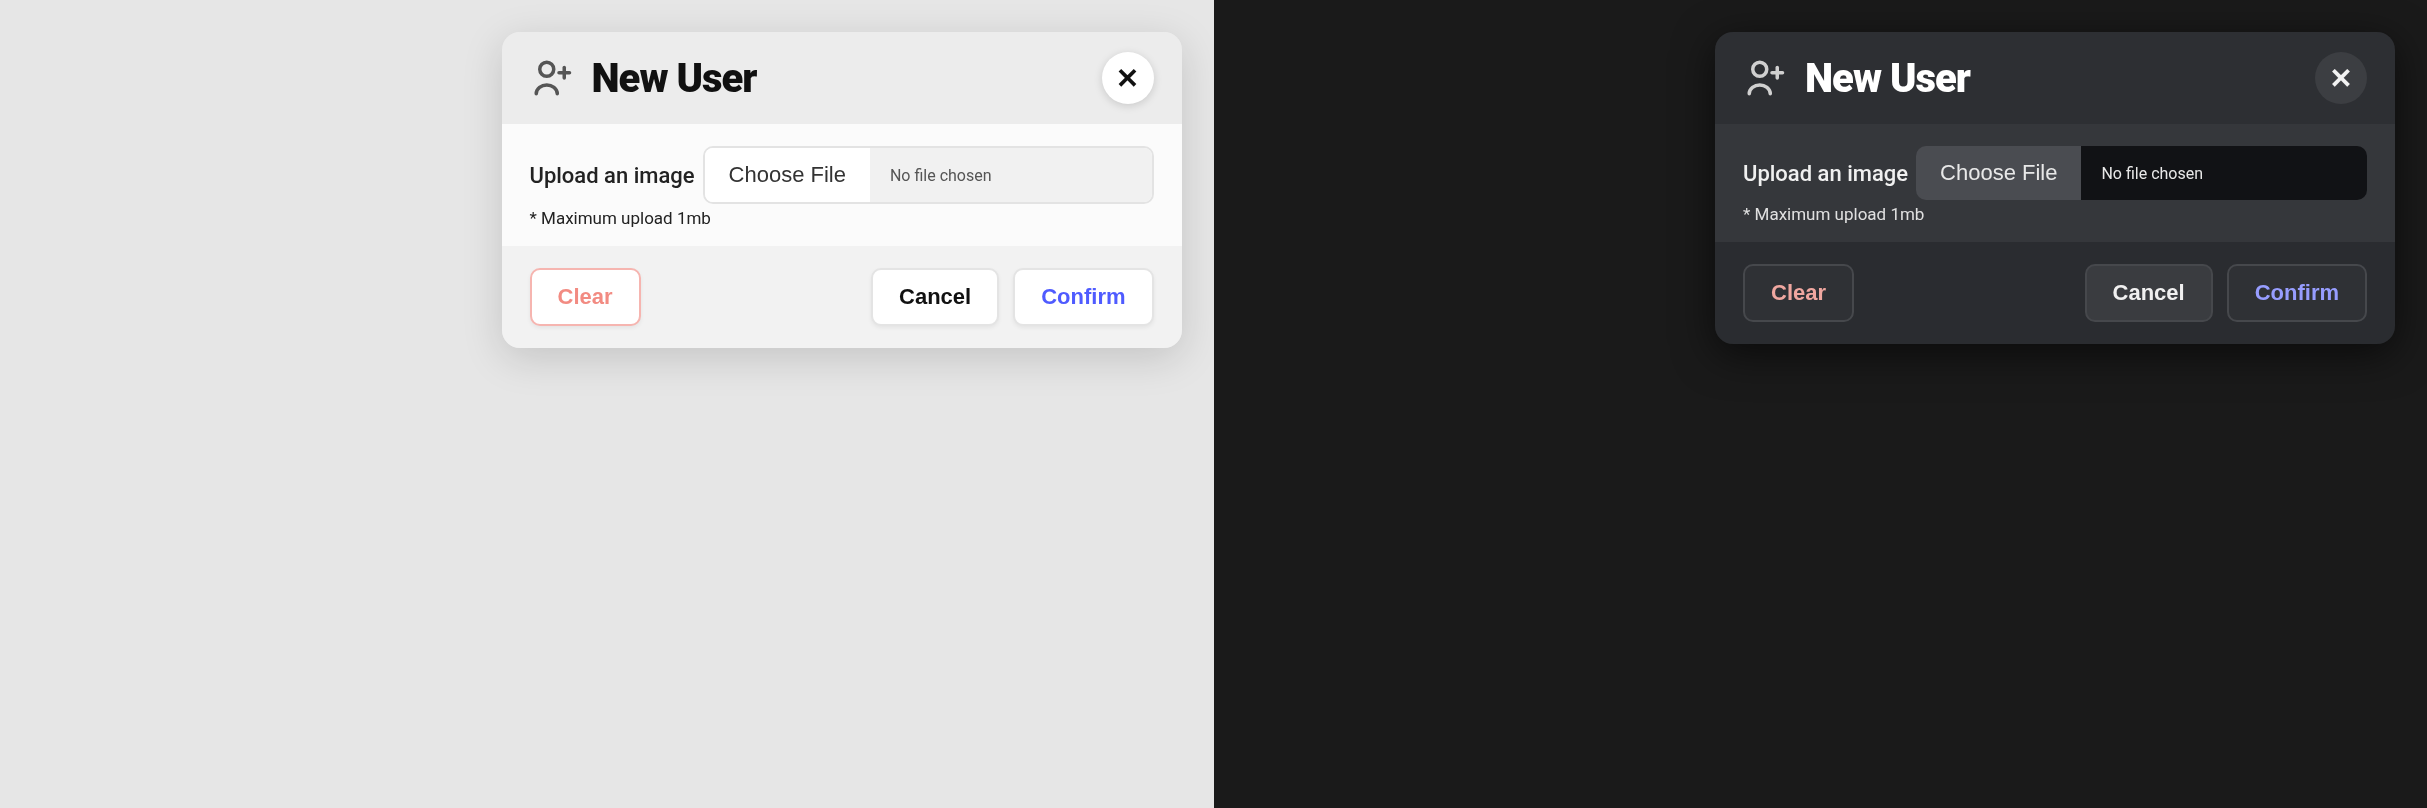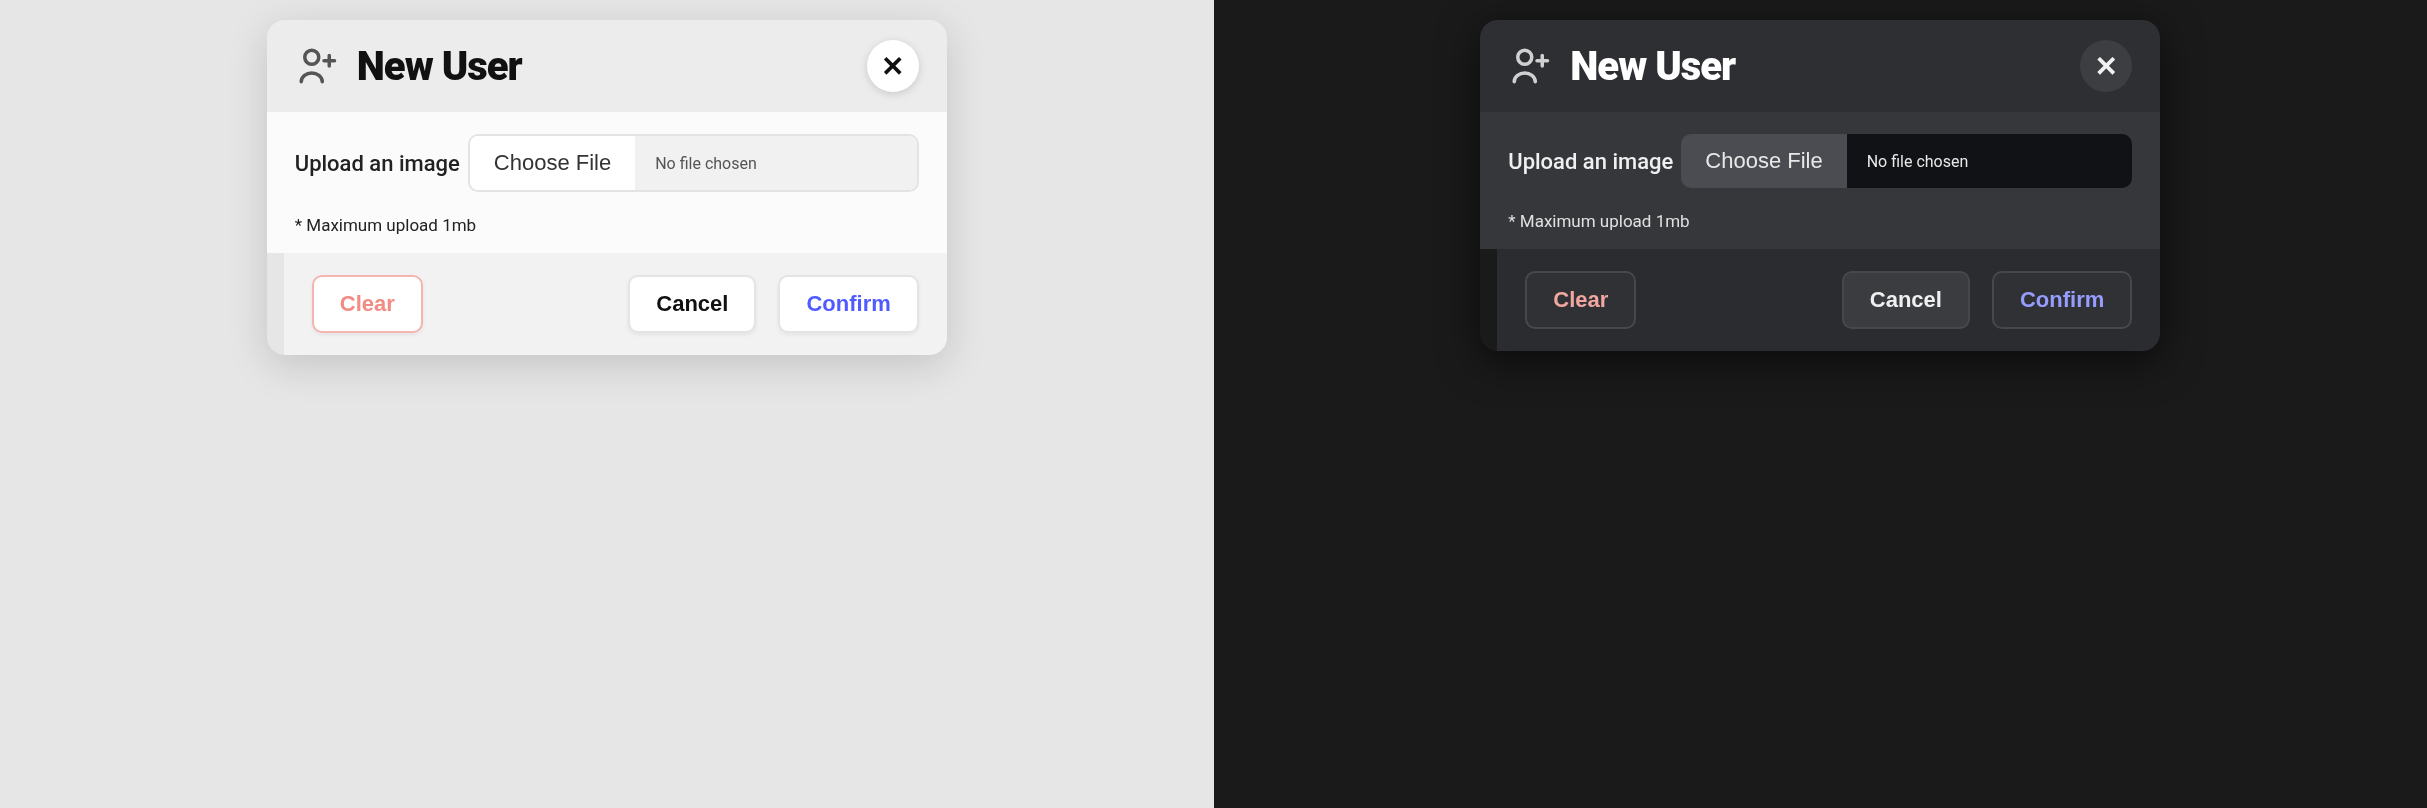--- a/index.html
+++ b/index.html
@@ -5,24 +5,24 @@
   * { box-sizing: border-box; margin: 0; padding: 0; }
   body {
     font-family: -apple-system, BlinkMacSystemFont, "Segoe UI", Roboto, Helvetica, Arial, sans-serif;
     display: flex;
     width: 2427px;
     height: 808px;
   }
   .pane {
     width: 50%;
     height: 100%;
-    padding: 20px;
+    padding: 32px;
     display: flex;
     align-items: flex-start;
-    justify-content: center;
+    justify-content: flex-end;
   }
   .pane.light { background: #e6e6e6; }
   .pane.dark  { background: #1a1a1a; }
 
   .card {
     width: 680px;
     border-radius: 18px;
     overflow: hidden;
     box-shadow: 0 10px 40px rgba(0,0,0,0.15);
   }
@@ -107,32 +107,31 @@
     flex: 1;
     display: flex;
     align-items: center;
     padding: 0 20px;
     font-size: 16px;
   }
   .light .file-status { background: #f1f1f1; color: #555; }
   .dark  .file-status { background: #111215; color: #e8e8e8; }
 
   .hint {
-    margin-top: 23px;
+    margin-top: 4px;
     font-size: 17px;
   }
   .light .hint { color: #222; }
   .dark  .hint { color: #e0e0e0; }
 
   .card-footer {
     display: flex;
     align-items: center;
     padding: 22px 28px;
-    gap: 22px;
-    margin-left: 17px;
+    gap: 14px;
   }
   .light .card-footer { background: #f2f2f2; }
   .dark  .card-footer { background: #2a2c30; }
 
   .spacer { flex: 1; }
 
   .btn {
     padding: 14px 26px;
     border-radius: 10px;
     font-size: 22px;

